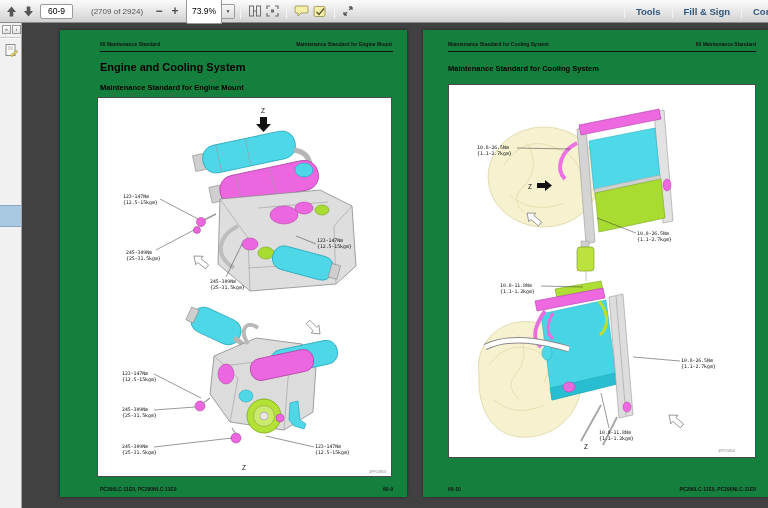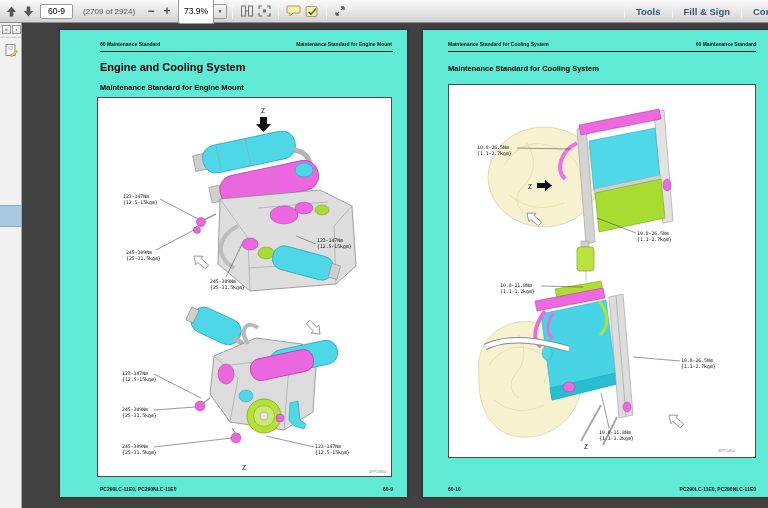--- a/index.html
+++ b/index.html
@@ -8,21 +8,21 @@
 
   
   .toolbar { position:absolute; left:0; top:0; width:768px; height:23px;
     background:linear-gradient(#fbfbfb,#e3e3e3 60%,#d2d2d2); border-bottom:1px solid #8a8a8a;
     display:flex; align-items:center; z-index:5; }
   .tbtn { background:none; border:none; height:18px; min-width:16px; display:flex; align-items:center;
     justify-content:center; padding:0 2px; cursor:default; }
   .glyphbtn { font:bold 12px "Liberation Sans", sans-serif; color:#4c4c4c; line-height:1; }
   .page-input { width:33px; height:15px; border:1px solid #9a9a9a; background:#fff; font:8.5px "Liberation Sans", sans-serif;
     text-align:center; margin:0 3px; border-radius:2px; }
-  .page-count { font:8px "Liberation Sans", sans-serif; color:#555; margin:0 8px 0 7px; white-space:nowrap; }
+  .page-count { font:8px "Liberation Sans", sans-serif; color:#555; margin:0 8px 0 15px; white-space:nowrap; }
   .zoom-combo { display:flex; align-items:center; margin-left:3px; }
   .zoom-input { width:36px; height:26px; border:1px solid #9a9a9a; background:#fff; font:8.5px "Liberation Sans", sans-serif;
     text-align:center; border-radius:2px 0 0 2px; }
   .zoom-caret { width:13px; height:15px; border:1px solid #9a9a9a; border-left:none; border-radius:0 2px 2px 0;
     background:linear-gradient(#f6f6f6,#dcdcdc); font-size:5px; color:#444; display:flex; align-items:center; justify-content:center; }
   .sep { width:1px; height:15px; background:#aeaeae; border-right:1px solid #f4f4f4; margin:0 5px; }
   .tright { position:absolute; right:0; top:0; height:22px; display:flex; align-items:center; }
   .sep2 { width:1px; height:14px; background:#b5b5b5; border-right:1px solid #f2f2f2; }
   .pane-btn { background:none; border:none; font:bold 9.5px "Liberation Sans", sans-serif; color:#33567c;
     padding:0 11px; height:22px; white-space:nowrap; }
@@ -33,21 +33,21 @@
   .navstrip { position:absolute; left:0; top:0; width:22px; height:100%; background:#f1f1f1; border-right:1px solid #a6a6a6; }
   .nav-mini { position:absolute; top:2px; width:9px; height:9px; border:1px solid #9a9a9a; background:linear-gradient(#fff,#e2e2e2);
     font:4.5px "Liberation Sans", sans-serif; color:#444; line-height:7px; text-align:center; padding:0; }
   .nav-divider { position:absolute; top:14px; left:0; width:21px; height:1px; background:#c9c9c9; box-shadow:0 1px 0 #fff; }
   .nav-icon-btn { position:absolute; top:20px; left:3px; width:15px; height:15px; background:none; border:none; padding:0; }
   .nav-thumb { position:absolute; top:182px; left:0; width:21px; height:22px; background:#a9c9e2;
     border-top:1px solid #83aac8; border-bottom:1px solid #83aac8; }
 
   
   .canvas { position:absolute; left:22px; top:0; right:0; bottom:0; background:#414141; }
-  .page { position:absolute; top:7px; height:467px; background:#5eead4; box-shadow:0 0 3px rgba(0,0,0,.5); }
+  .page { position:absolute; top:7px; height:467px; background:#15803d; box-shadow:0 0 3px rgba(0,0,0,.5); }
   .pageL { left:38px; width:347px; }
   .pageR { left:401px; width:346px; }
   .hdr { position:absolute; top:11px; font:bold 5px "Liberation Sans", sans-serif; color:#111; white-space:nowrap; }
   .rule { position:absolute; top:21px; height:1px; background:#111; }
   .pg-title-lg { position:absolute; font:bold 11px "Liberation Sans", sans-serif; color:#000; white-space:nowrap; }
   .pg-title-md { position:absolute; font:bold 7.5px "Liberation Sans", sans-serif; color:#000; white-space:nowrap; }
   .figbox { position:absolute; border:1px solid #4a4a4a; background:#fff; }
   .footer { position:absolute; top:456px; font:bold 5px "Liberation Sans", sans-serif; color:#111; white-space:nowrap; }
 
   

